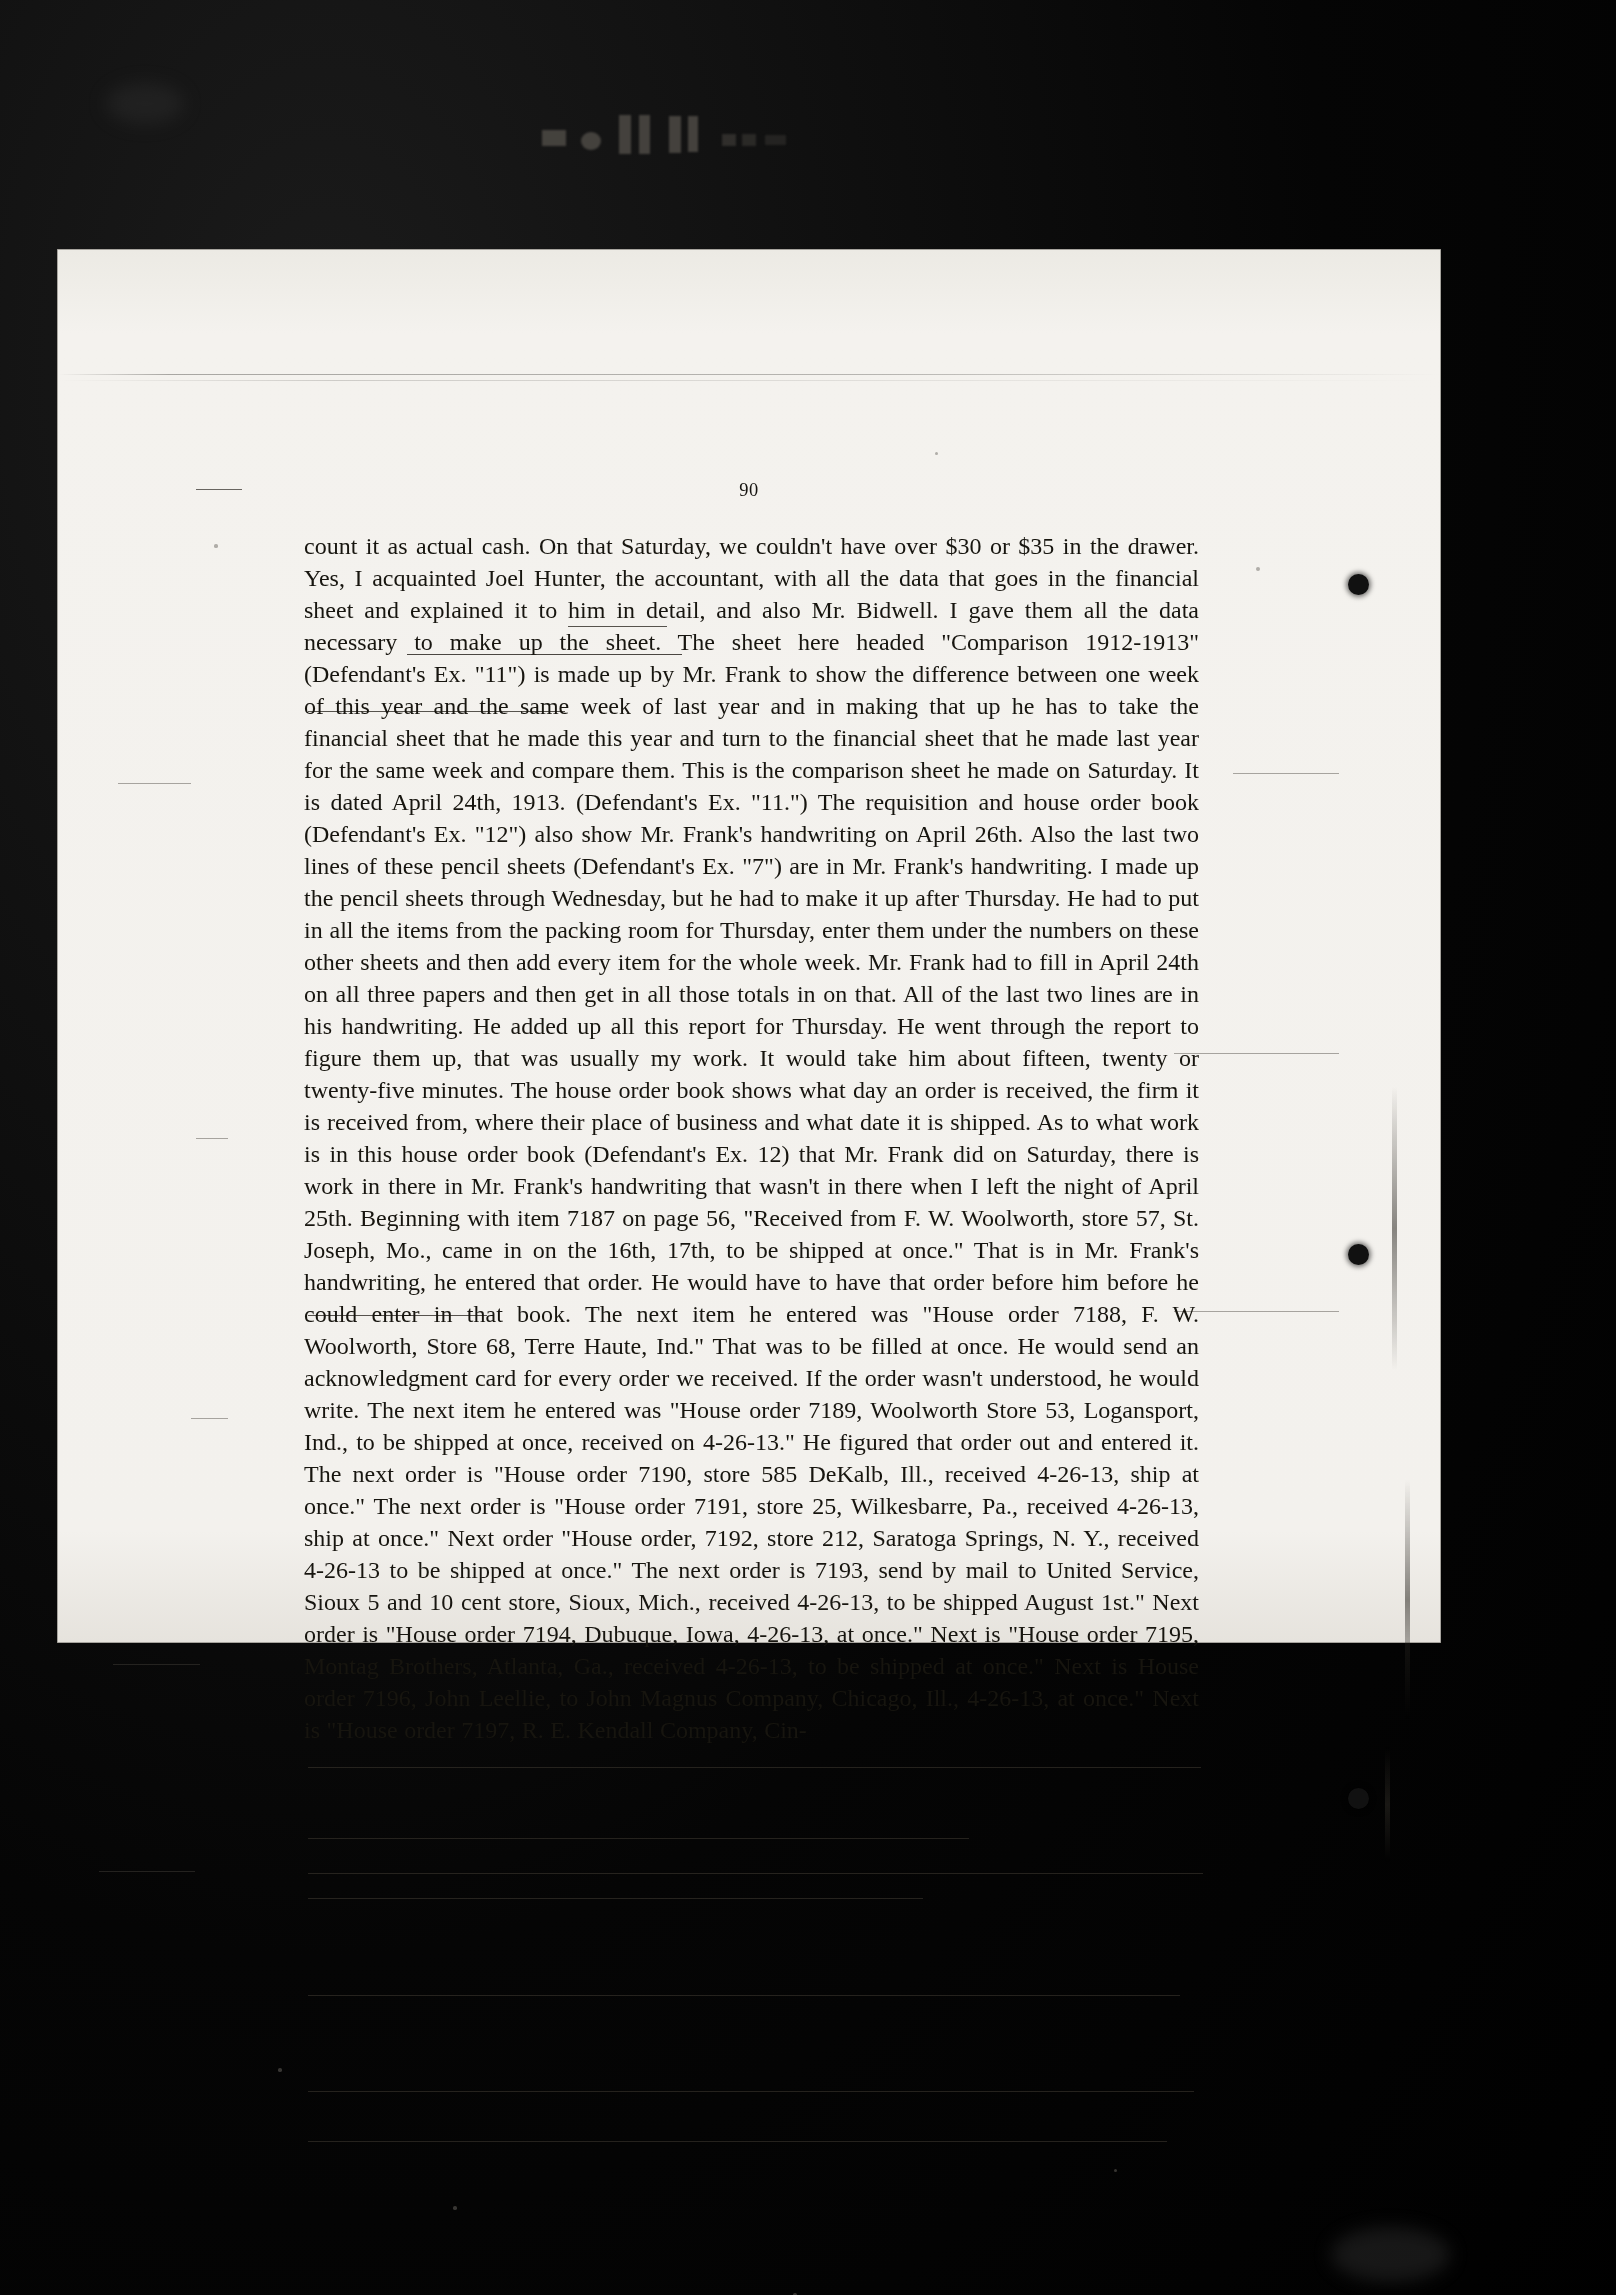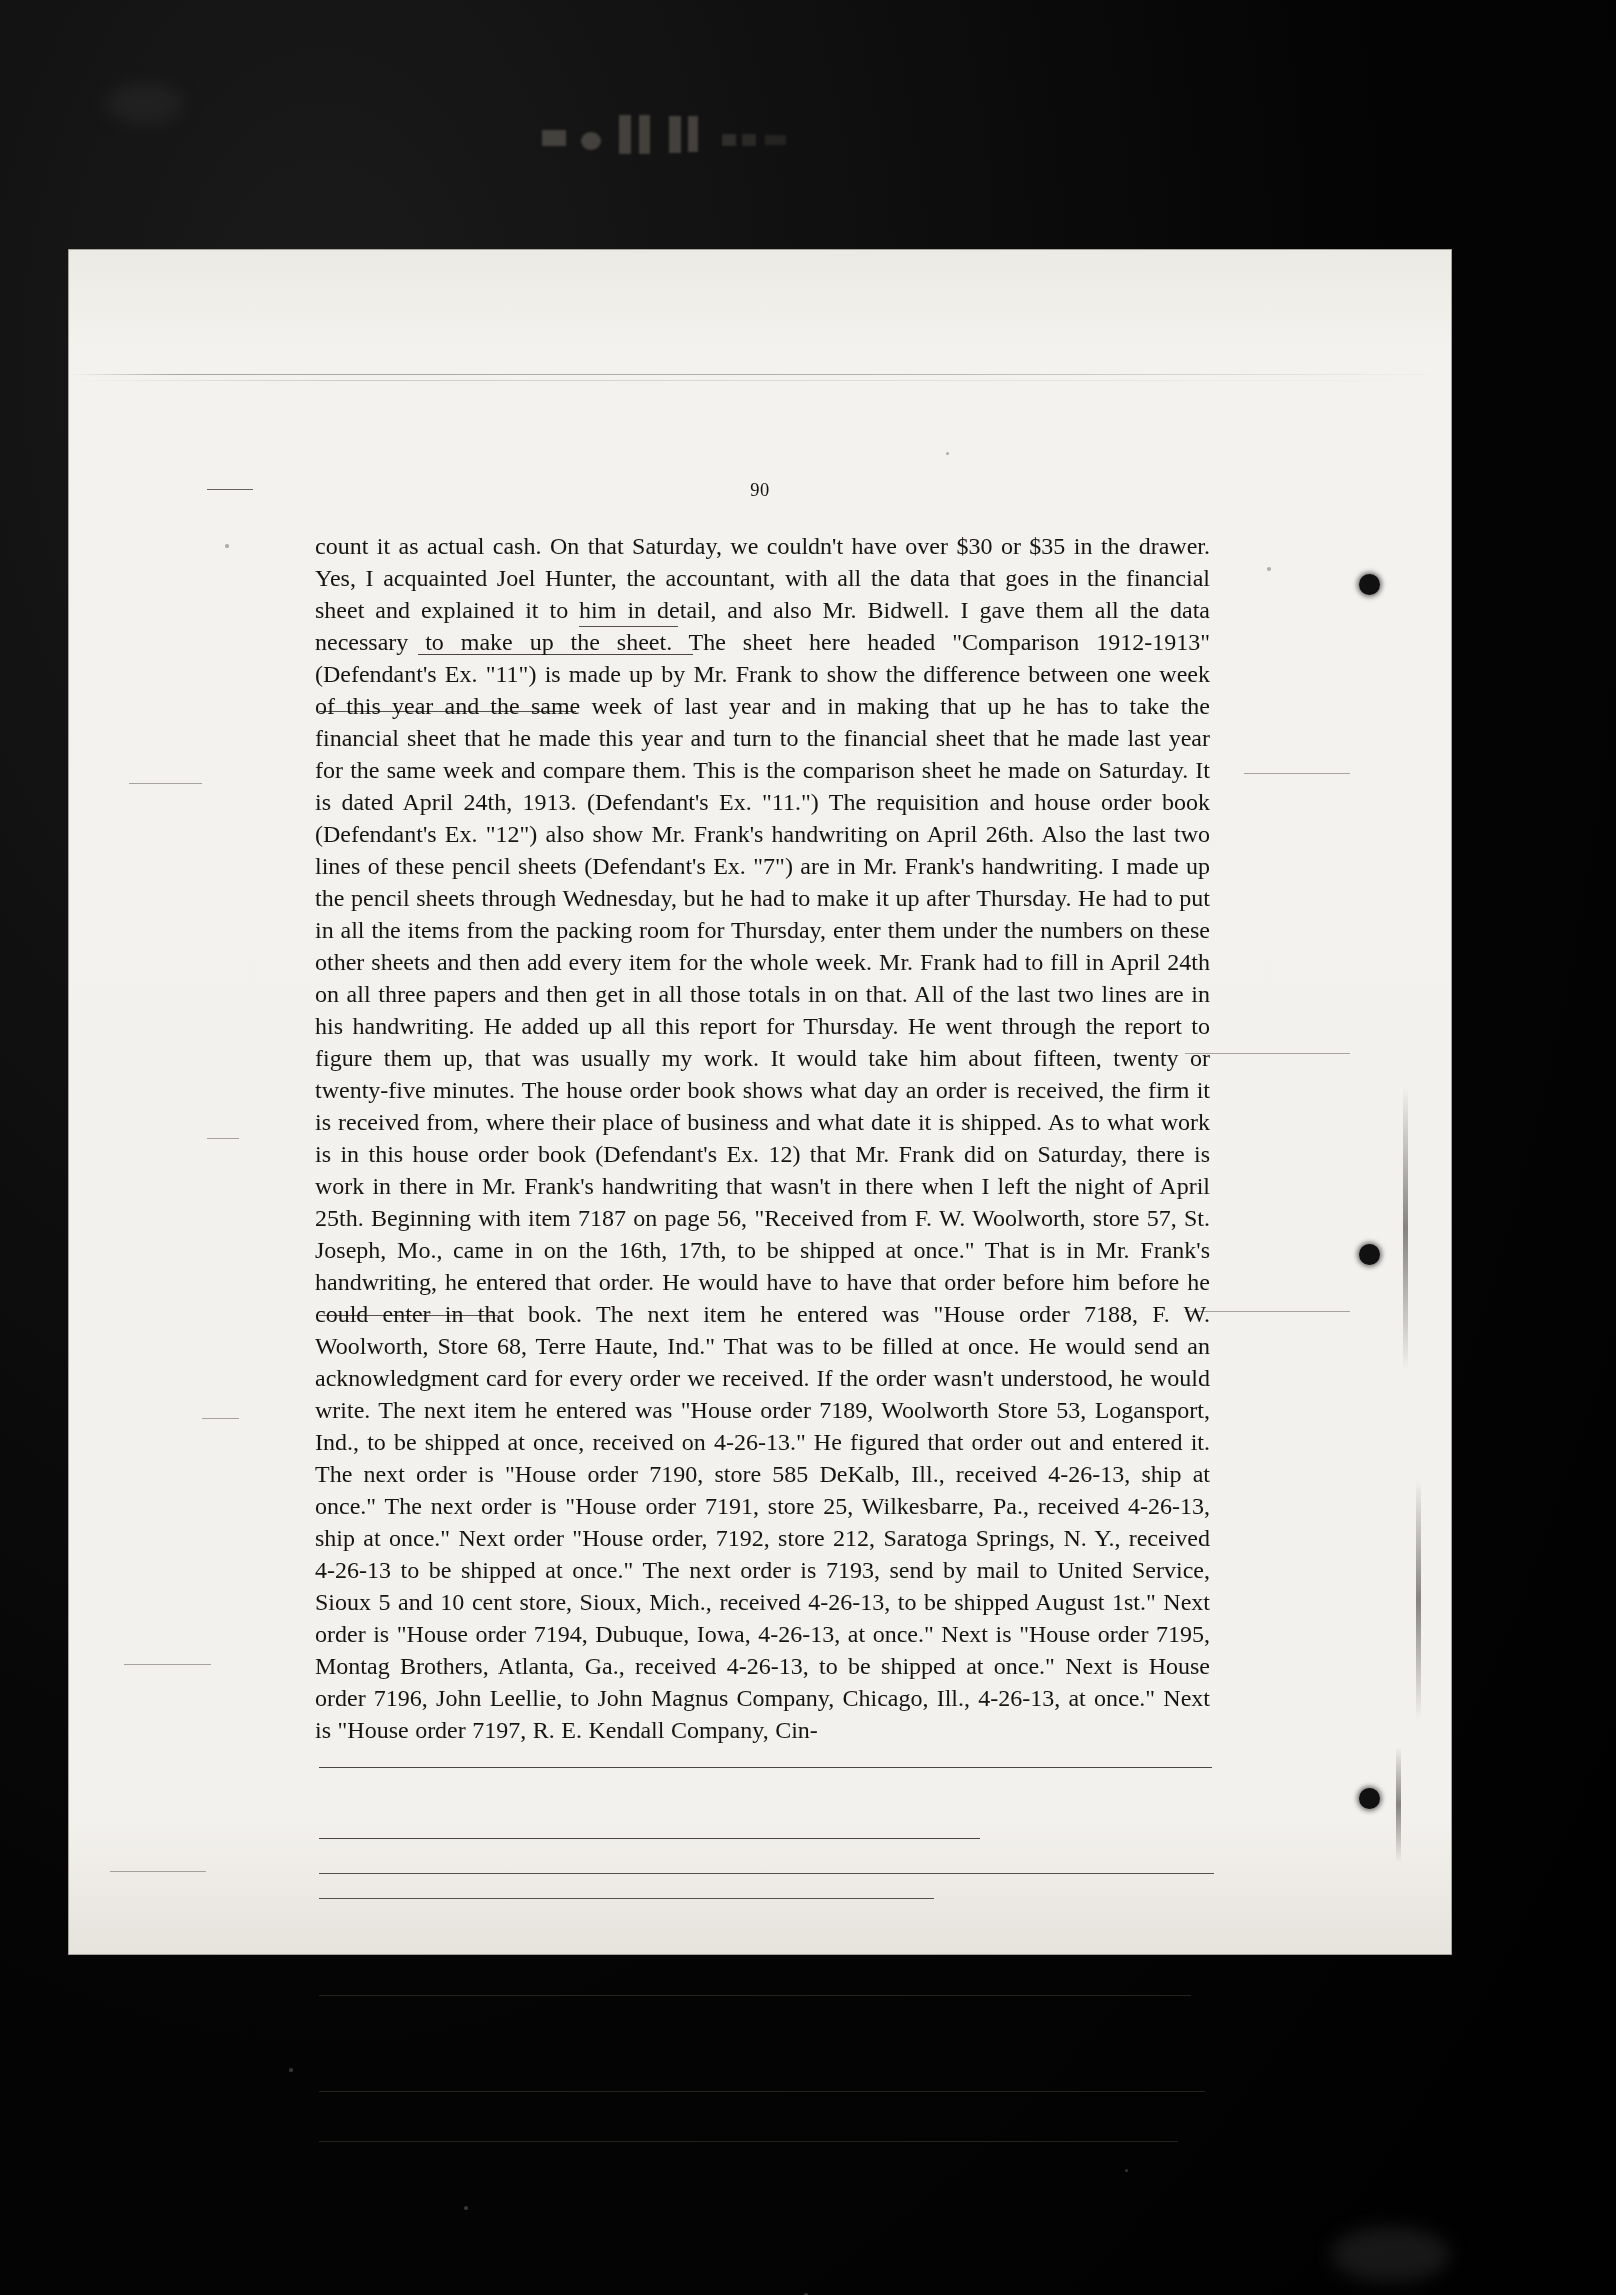--- a/index.html
+++ b/index.html
@@ -28,24 +28,24 @@
     position: absolute;
     border-radius: 50%;
     background: #2a2a2a;
     filter: blur(8.3px);
     opacity: 0.55;
   }
 
   
   #page-sheet {
     position: absolute;
-    left: 69px;
+    left: 58px;
     top: 250px;
     width: 1382px;
-    height: 1704px;
+    height: 1392px;
     background: #6d28d9;
     box-shadow: 0 0 0 0.9px #b8b5ae;
   }
   #page-inner {
     position: absolute;
     inset: 0;
     background:
       linear-gradient(180deg, #eceae4 0%, #f4f2ee 6%, #f3f1ed 92%, #e6e3dd 100%);
   }
 

